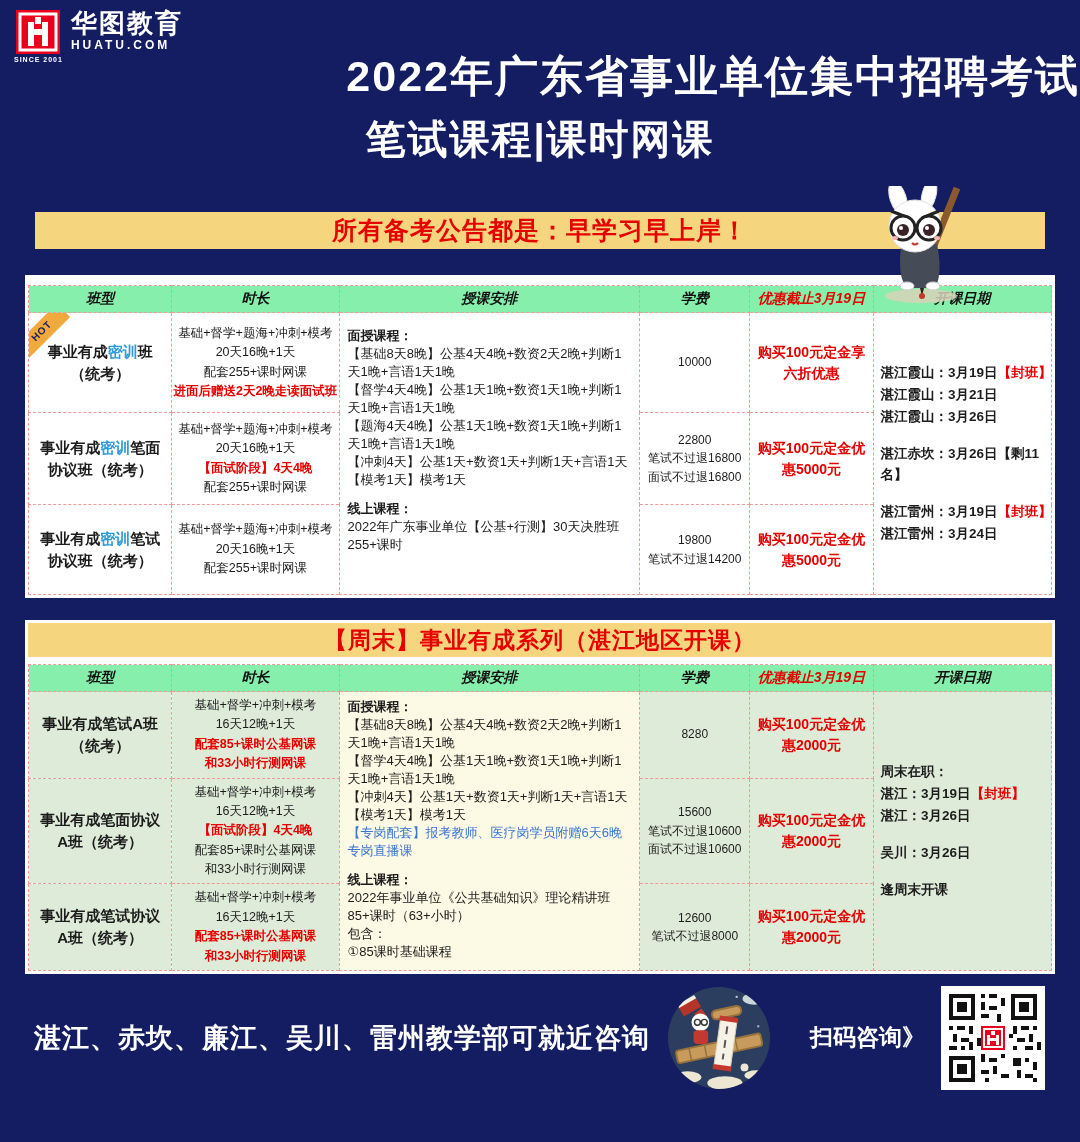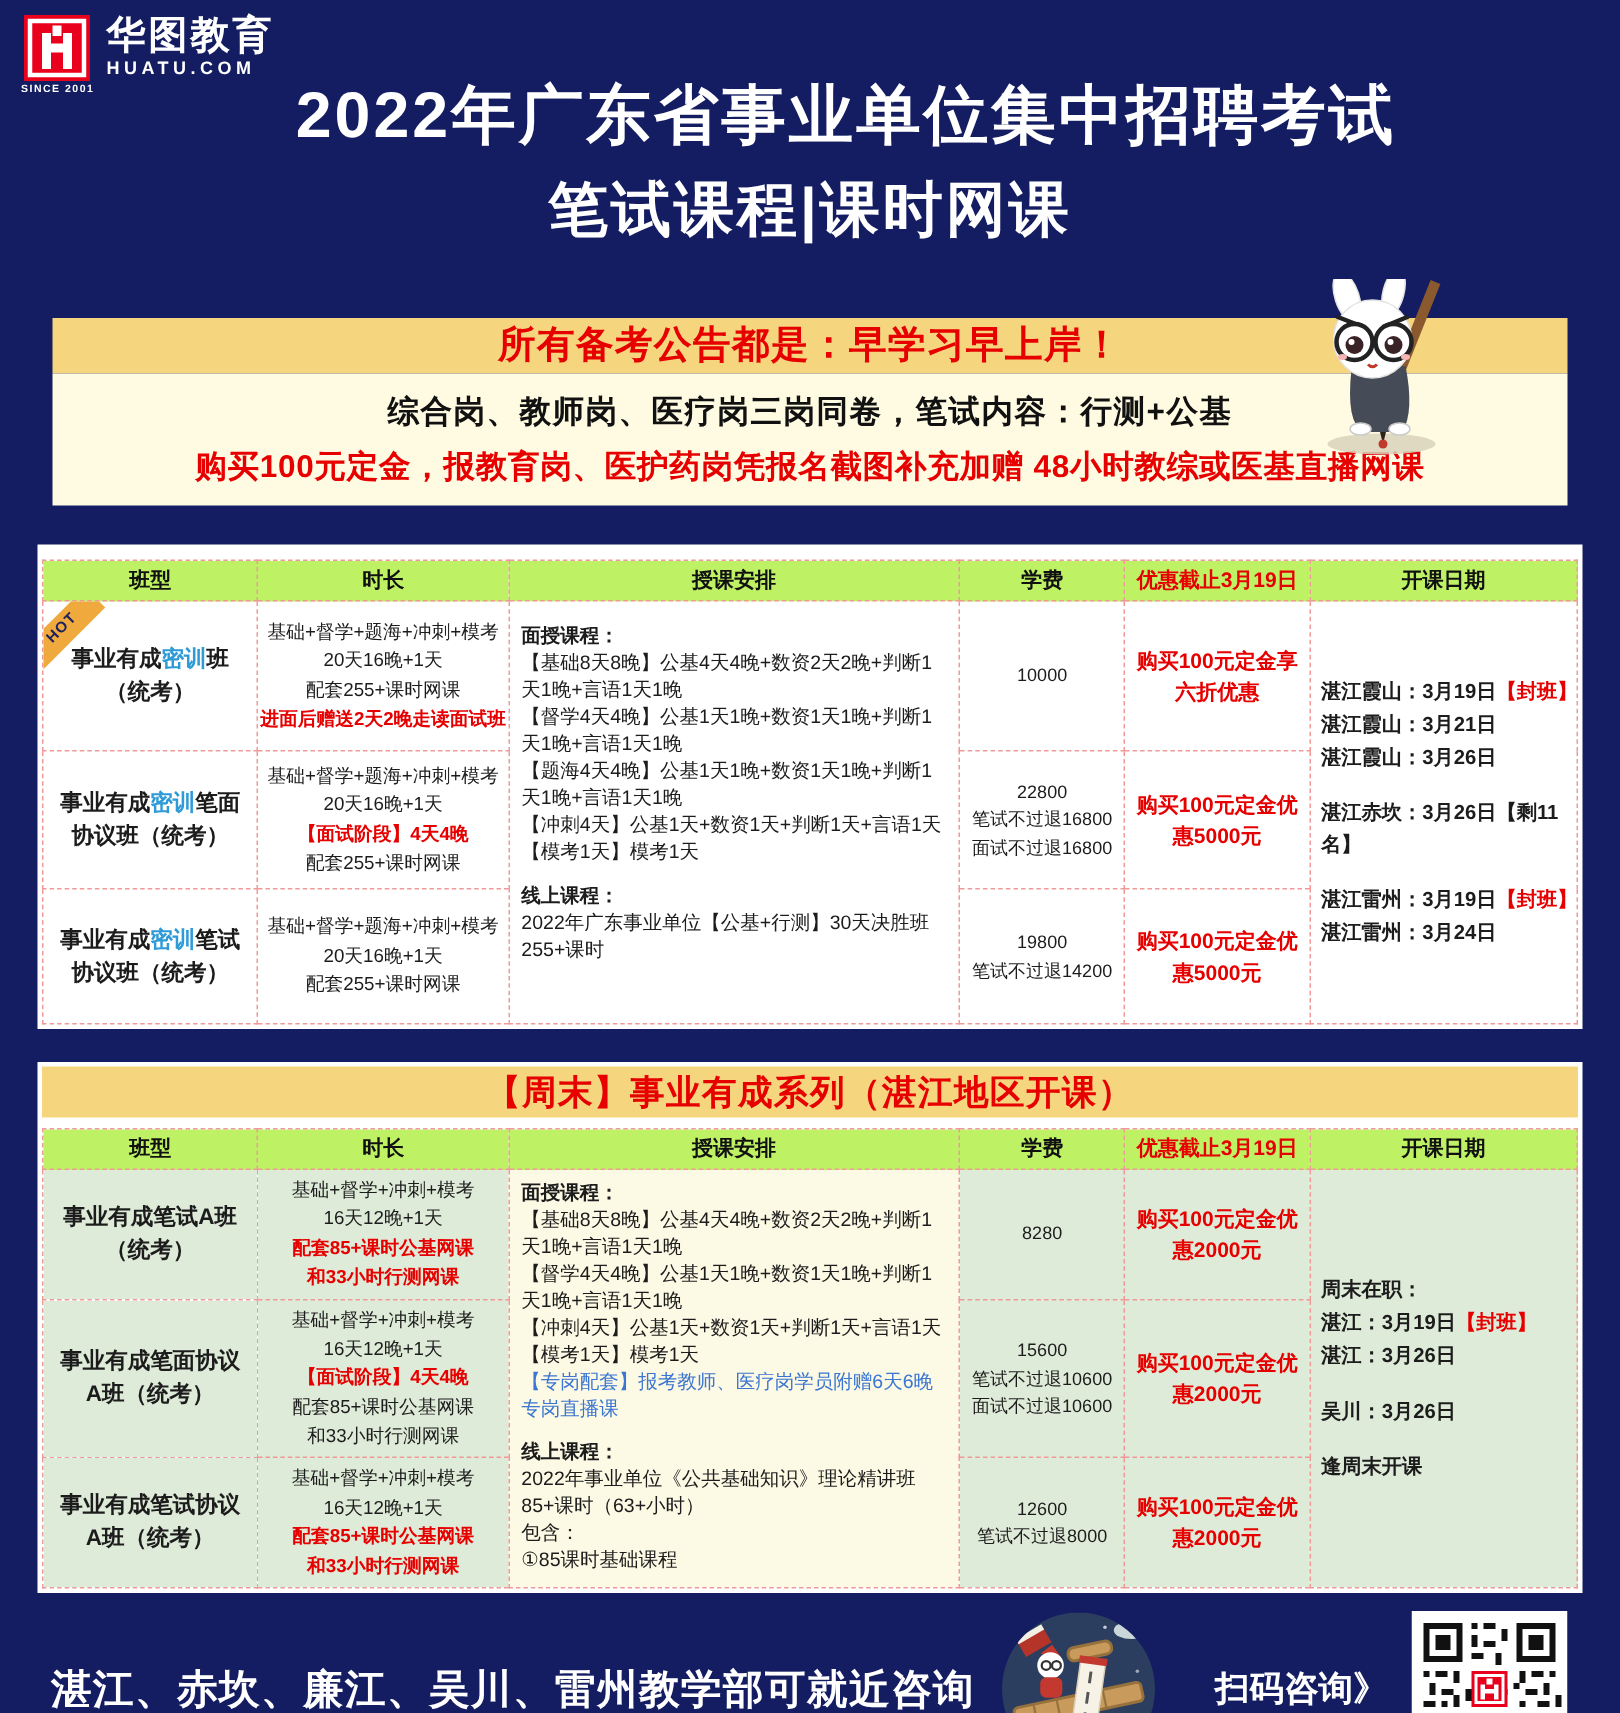--- a/index.html
+++ b/index.html
@@ -5,39 +5,39 @@
   html,body{margin:0;padding:0;background:#141D61;}
   body{width:1080px;height:1142px;position:relative;overflow:hidden;
        font-family:"Liberation Sans","DejaVu Sans",sans-serif;}
   .header{position:relative;height:212px;}
   .logo{position:absolute;top:10px;left:14px;display:flex;gap:8px;align-items:flex-start;}
   .logo-col{display:flex;flex-direction:column;align-items:center;}
   .logo-since{color:#fff;font-size:7px;font-weight:bold;letter-spacing:1px;margin-top:2px;}
   .logo-texts{display:flex;flex-direction:column;}
   .brand{color:#fff;font-size:26px;font-weight:bold;letter-spacing:2px;line-height:1.05;}
   .domain{color:#fff;font-size:12px;font-weight:bold;letter-spacing:3px;margin-top:1px;}
-  .title1{position:absolute;top:48px;left:0;right:0;text-align:center;color:#fff;
+  .title1{position:absolute;top:48px;left:0;right:0;text-align:right;color:#fff;
           font-size:43px;font-weight:bold;letter-spacing:2px;margin-left:48px;}
   .title2{position:absolute;top:112px;left:0;right:0;text-align:center;color:#fff;
           font-size:40px;font-weight:bold;letter-spacing:2px;}
   .banner{margin:0 35px;position:relative;}
   .banner-top{background:#F5D57E;height:37px;line-height:37px;text-align:center;
               color:#E60000;font-size:25px;font-weight:bold;letter-spacing:1px;}
   .banner-body{background:#FFFBE2;height:77px;padding-top:11px;box-sizing:content-box;text-align:center;}
   .banner-l1{color:#111;font-size:21px;font-weight:bold;letter-spacing:1px;}
   .banner-l2{color:#E60000;font-size:21px;font-weight:bold;margin-top:9px;letter-spacing:0.5px;}
   .mascot{position:absolute;right:64px;top:-26px;width:132px;height:122px;}
   .panel{margin:0 25px;background:#fff;padding:3px;}
   .p1{margin-top:26px;}
   .p2{margin-top:22px;}
   .panel-title{background:#F5D57E;height:34px;line-height:34px;text-align:center;
                color:#E60000;font-size:23px;font-weight:bold;letter-spacing:1px;}
   table{border-collapse:collapse;table-layout:fixed;width:100%;margin-top:7px;background:#fff;}
   th,td{border:1px dashed #F09999;}
-  th{background:#bef264;font-size:14px;font-weight:bold;color:#111;height:26px;padding:0 2px;}
+  th{background:#86efac;font-size:14px;font-weight:bold;color:#111;height:26px;padding:0 2px;font-style:italic;}
   th.red{color:#E60000;}
   td{vertical-align:middle;text-align:center;color:#1c1c1c;}
   .t1 .r1{height:100px;} .t1 .r2{height:92px;} .t1 .r3{height:90px;}
   .t2 .r1{height:84px;} .t2 .r2{height:100px;} .t2 .r3{height:80px;}
   .t2 td{background:#DFEBD9;}
   .t2 td.c-sched{background:#FCF9E4;}
   .c-name{font-weight:bold;font-size:15px;position:relative;overflow:hidden;padding:4px 6px;line-height:1.45;}
   .hl{color:#2F9BD6;}
   .hot{position:absolute;top:9px;left:-17px;transform:rotate(-45deg);background:#F0A93C;
        color:#1A2161;font-size:10px;font-weight:bold;padding:2px 18px;letter-spacing:1px;}
@@ -84,24 +84,20 @@
       <div class="brand">华图教育</div>
       <div class="domain">HUATU.COM</div>
     </div>
   </div>
   <div class="title1">2022年广东省事业单位集中招聘考试</div>
   <div class="title2">笔试课程|课时网课</div>
 </div>
 
 <div class="banner">
   <div class="banner-top">所有备考公告都是：早学习早上岸！</div>
-  <div class="banner-body">
-    <div class="banner-l1">综合岗、教师岗、医疗岗三岗同卷，笔试内容：行测+公基</div>
-    <div class="banner-l2">购买100元定金，报教育岗、医护药岗凭报名截图补充加赠 48小时教综或医基直播网课</div>
-  </div>
   <svg class="mascot" viewBox="0 0 132 122">
     <ellipse cx="72" cy="110" rx="36" ry="7" fill="#D8D2BA" opacity="0.85"></ellipse>
     <line x1="108" y1="2" x2="72" y2="92" stroke="#8A5A2E" stroke-width="7"></line>
     <path d="M68 90 L78 90 L73 110 Z" fill="#2E2118"></path>
     <circle cx="73" cy="110" r="3" fill="#C0392B"></circle>
     <path d="M52 60 Q48 96 60 102 L86 102 Q94 88 88 58 Z" fill="#464B58"></path>
     <ellipse cx="58" cy="100" rx="7" ry="4" fill="#fff" stroke="#ccc"></ellipse>
     <ellipse cx="84" cy="100" rx="7" ry="4" fill="#fff" stroke="#ccc"></ellipse>
     <ellipse cx="49" cy="12" rx="8" ry="17" fill="#fff" stroke="#e3e3e3" transform="rotate(-18 49 12)"></ellipse>
     <ellipse cx="80" cy="9" rx="7" ry="16" fill="#fff" stroke="#e3e3e3" transform="rotate(14 80 9)"></ellipse>

